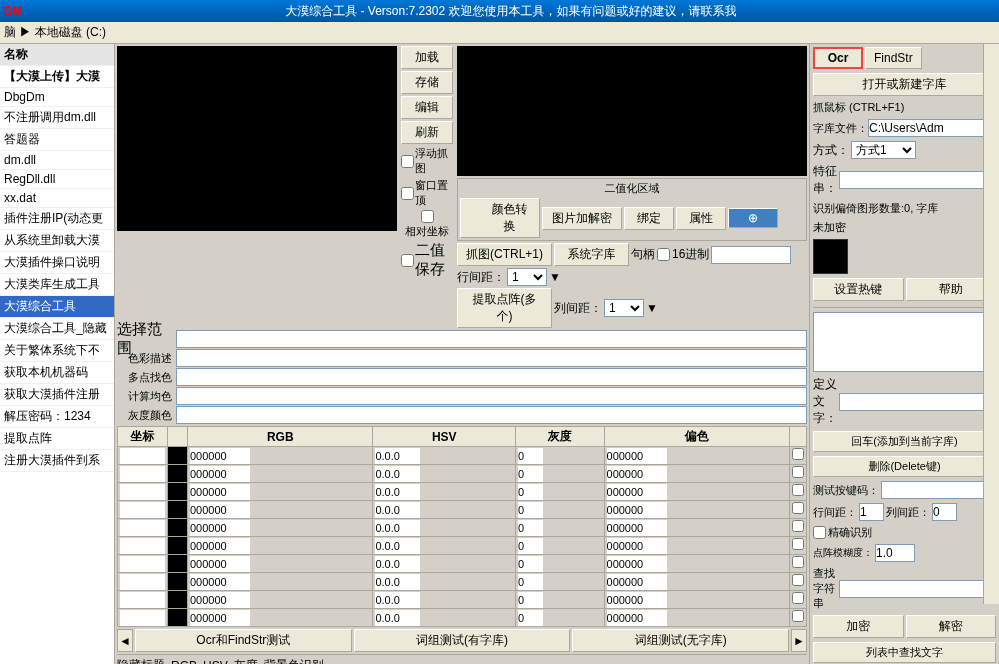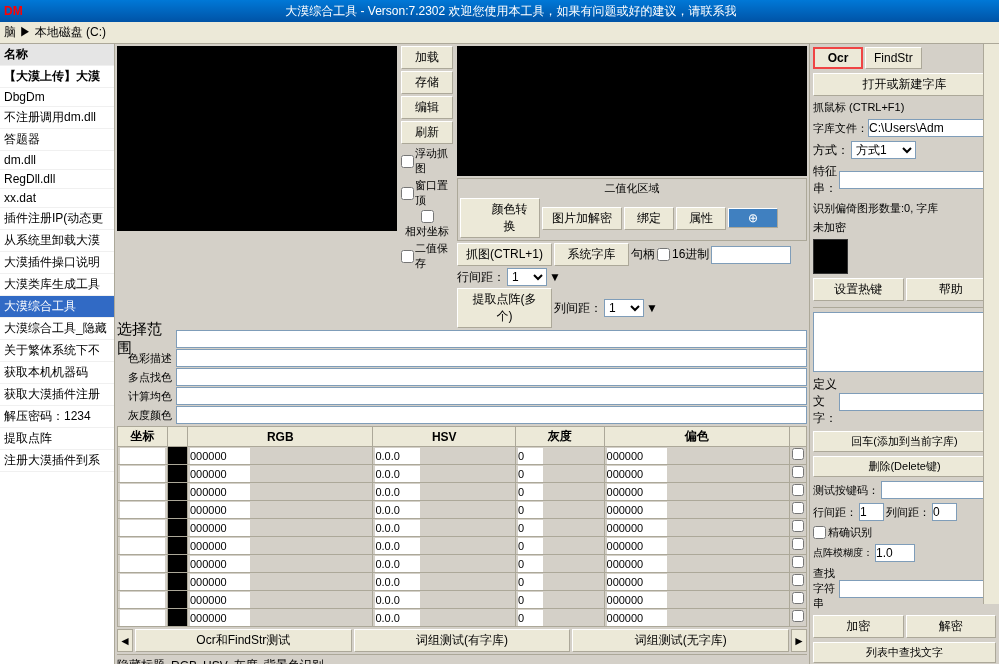--- a/index.html
+++ b/index.html
@@ -93,21 +93,21 @@
           <div style="display:flex;align-items:center;gap:1px;">
             <input type="checkbox" style="">
             <span style="font-size:11px;">窗口置顶</span>
           </div>
           <div style="display:flex;align-items:center;gap:1px;flex-direction:column;">
             <input type="checkbox" style="">
             <span style="font-size:11px;">相对坐标</span>
           </div>
           <div style="display:flex;align-items:center;gap:1px;">
             <input type="checkbox" style="">
-            <span style="font-size:11px;">二值保存</span>
+            <span style="font-size:15px;">二值保存</span>
           </div>
         </div>
 
         <div style="flex:1;display:flex;flex-direction:column;gap:2px;">
           <div style="background:black;width:100%;height:130px;"></div>
           <div style="border:1px solid #aca899;padding:2px;">
             <div style="text-align:center;font-size:11px;margin-bottom:2px;">二值化区域</div>
             <div style="display:flex;gap:2px;align-items:center;">
               <button class="btn" style="width:80px;padding-left:27px;">颜色转换</button>
               <button class="btn" style="width:80px;">图片加解密</button>

